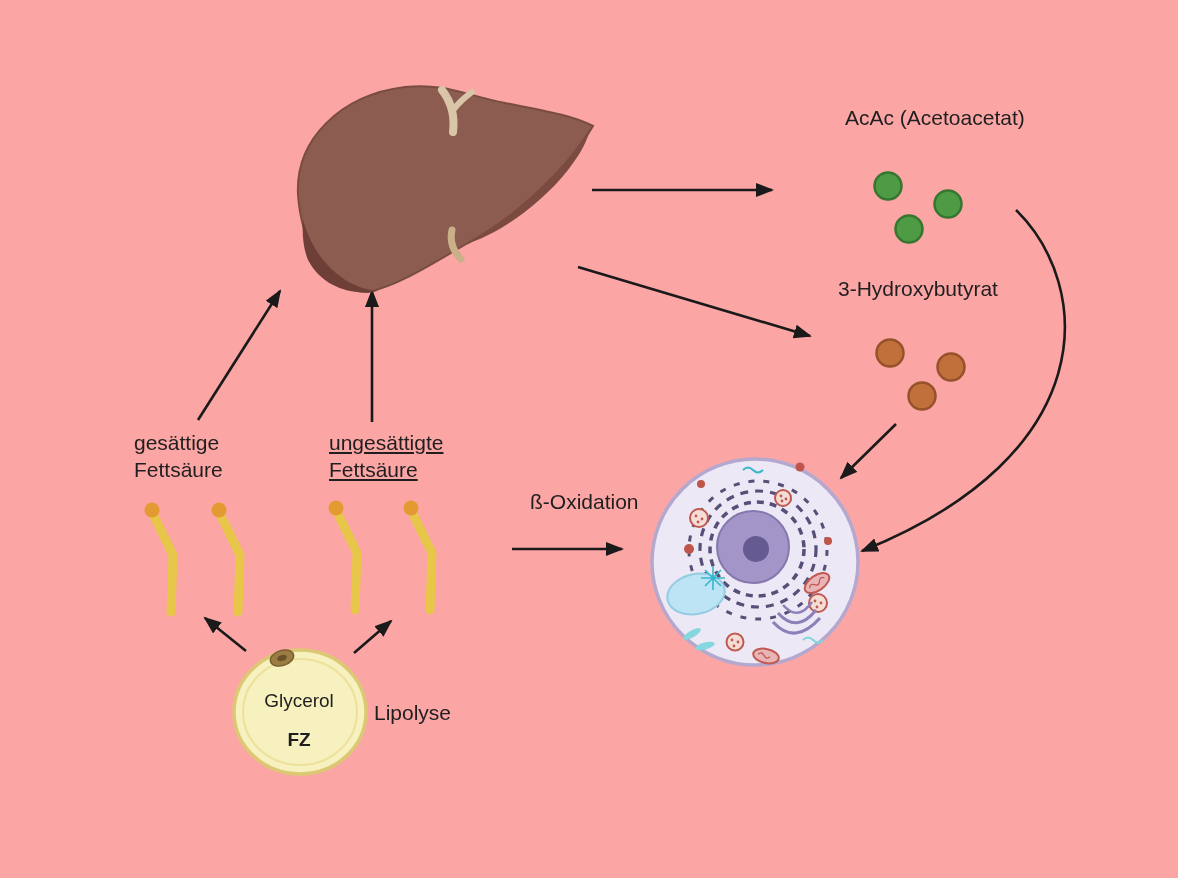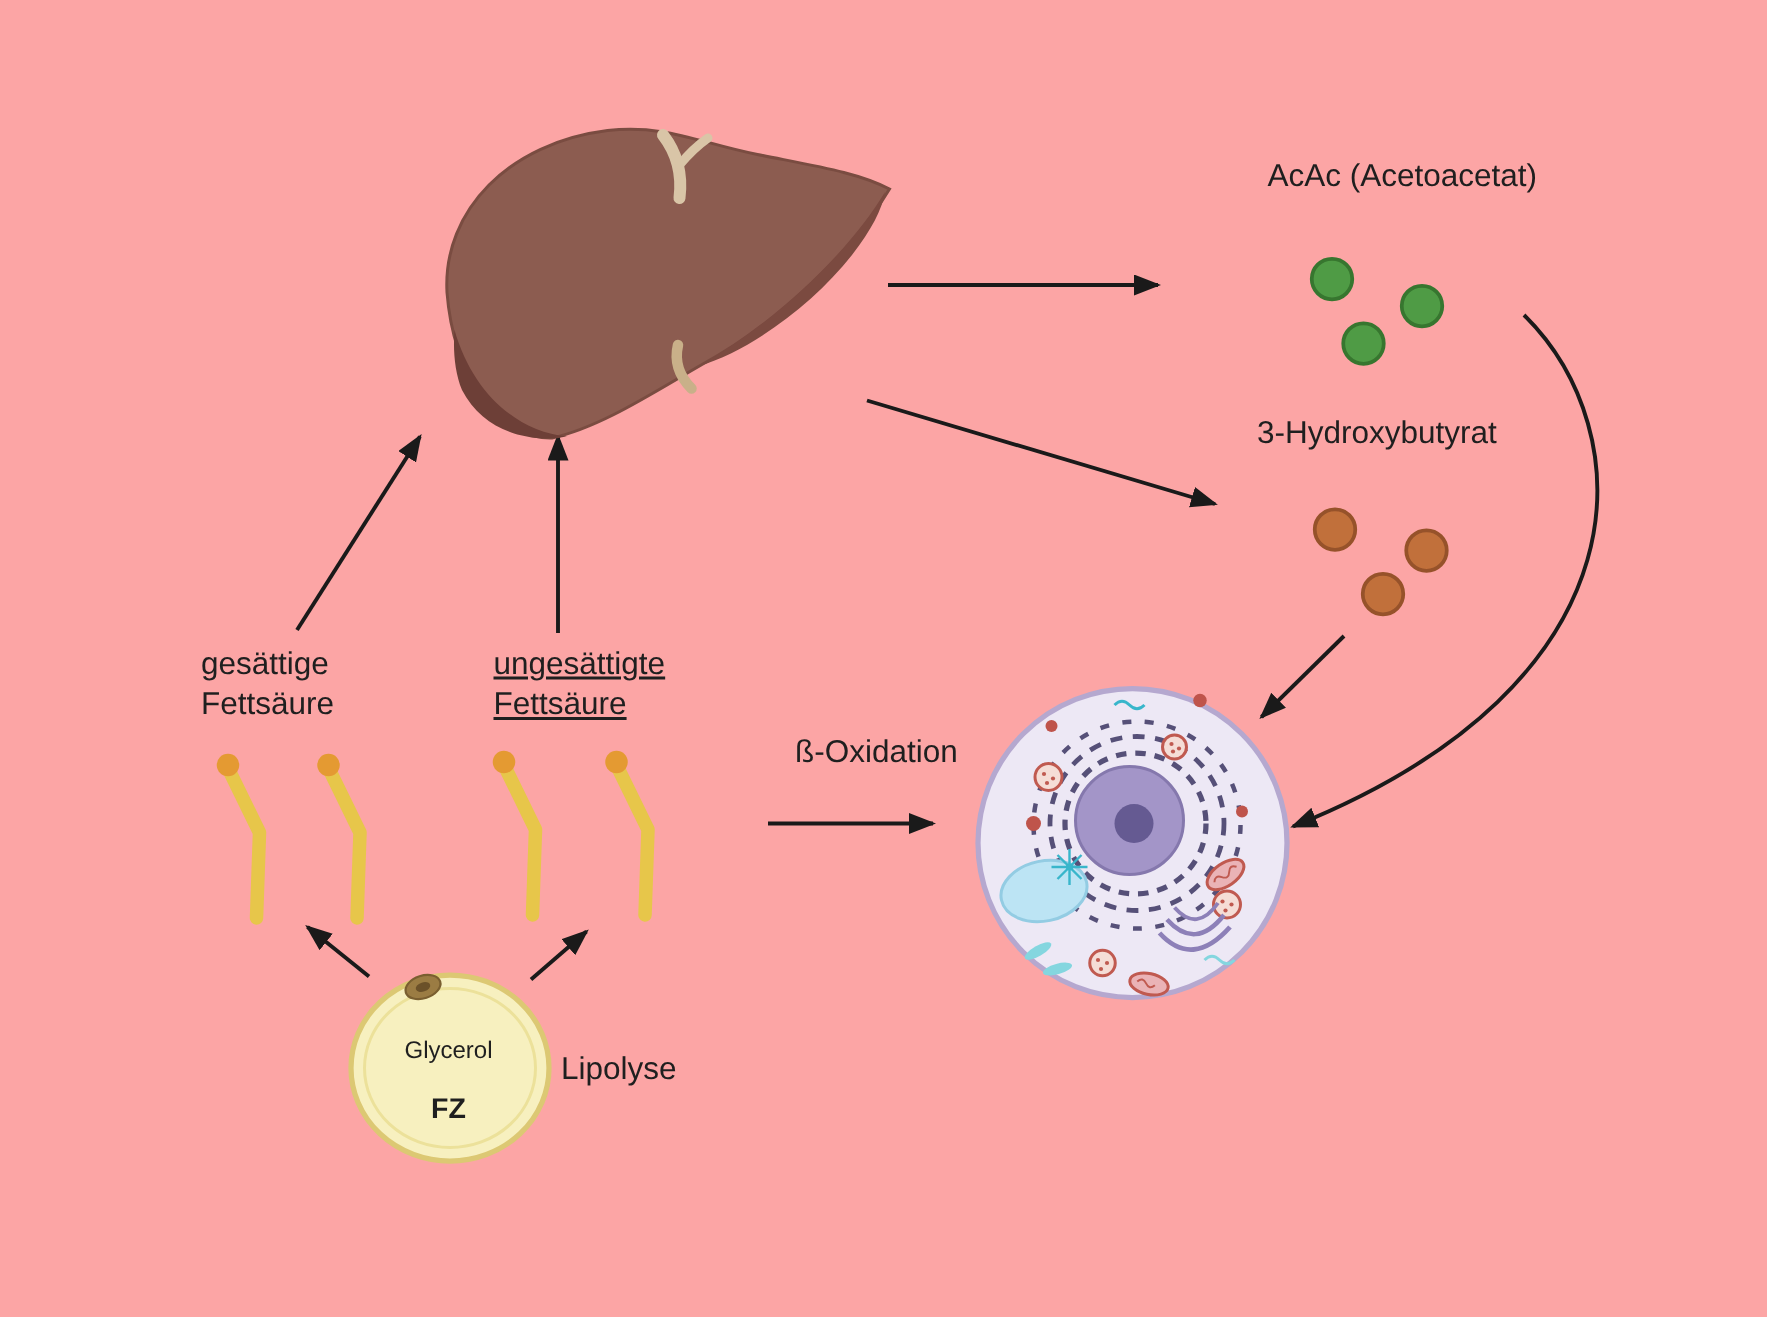--- a/index.html
+++ b/index.html
@@ -14,21 +14,21 @@
   }
   .canvas svg { position: absolute; left: 0; top: 0; }
   .label {
     position: absolute;
     font-size: 21px;
     line-height: 27px;
     color: #1f1f1f;
     white-space: nowrap;
   }
   .label.centered { transform: translateX(-50%); }
-  .label.small { font-size: 16px; line-height: 16px; }
+  .label.small { font-size: 19px; line-height: 16px; }
   .label.bold { font-weight: bold; font-size: 19px; }
 </style>
 </head>
 <body>
 
 <div class="canvas">
 
   <svg width="1178" height="878" viewBox="0 0 1178 878">
     <defs>
       <marker id="ah" markerUnits="userSpaceOnUse" markerWidth="20" markerHeight="16" refX="16" refY="7" orient="auto">

